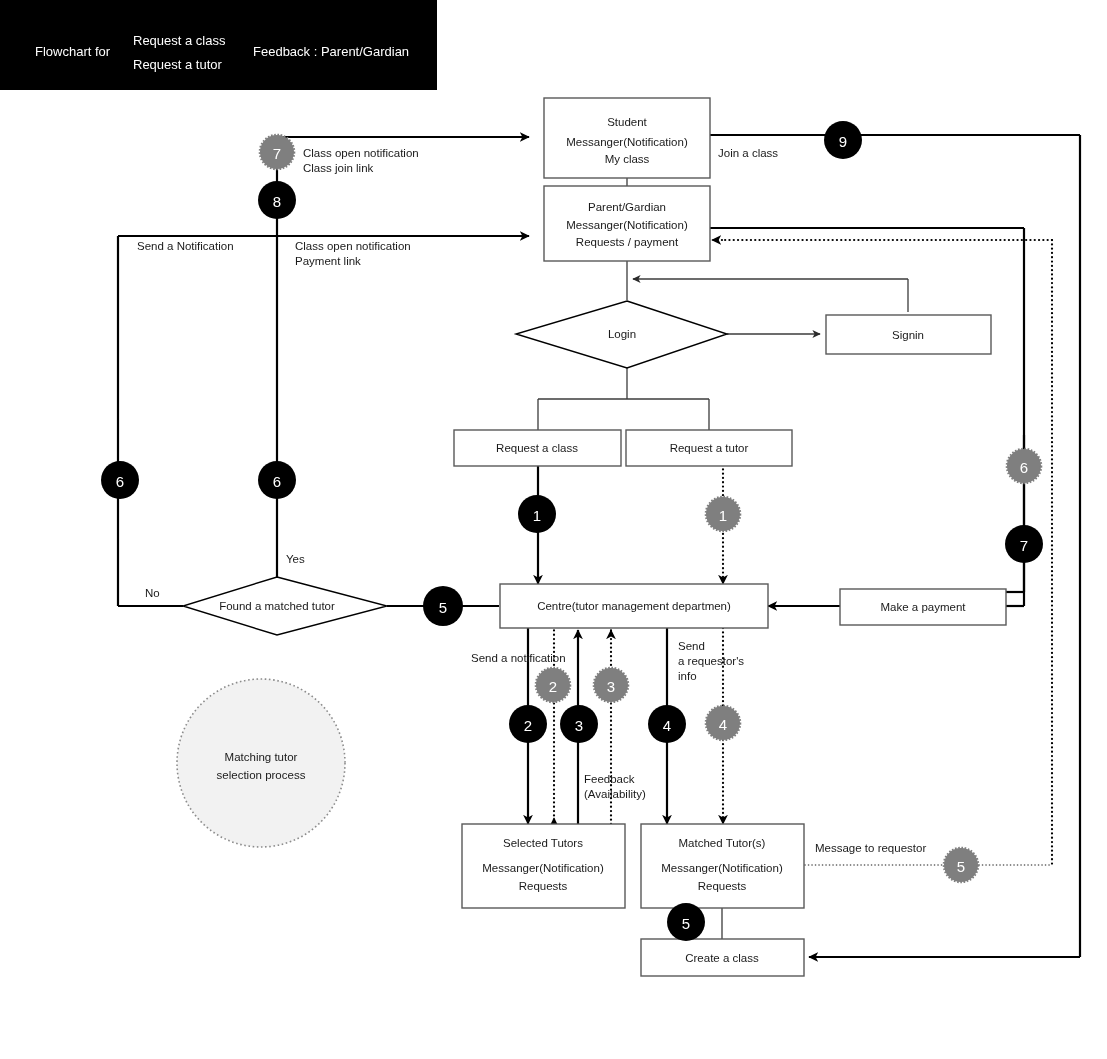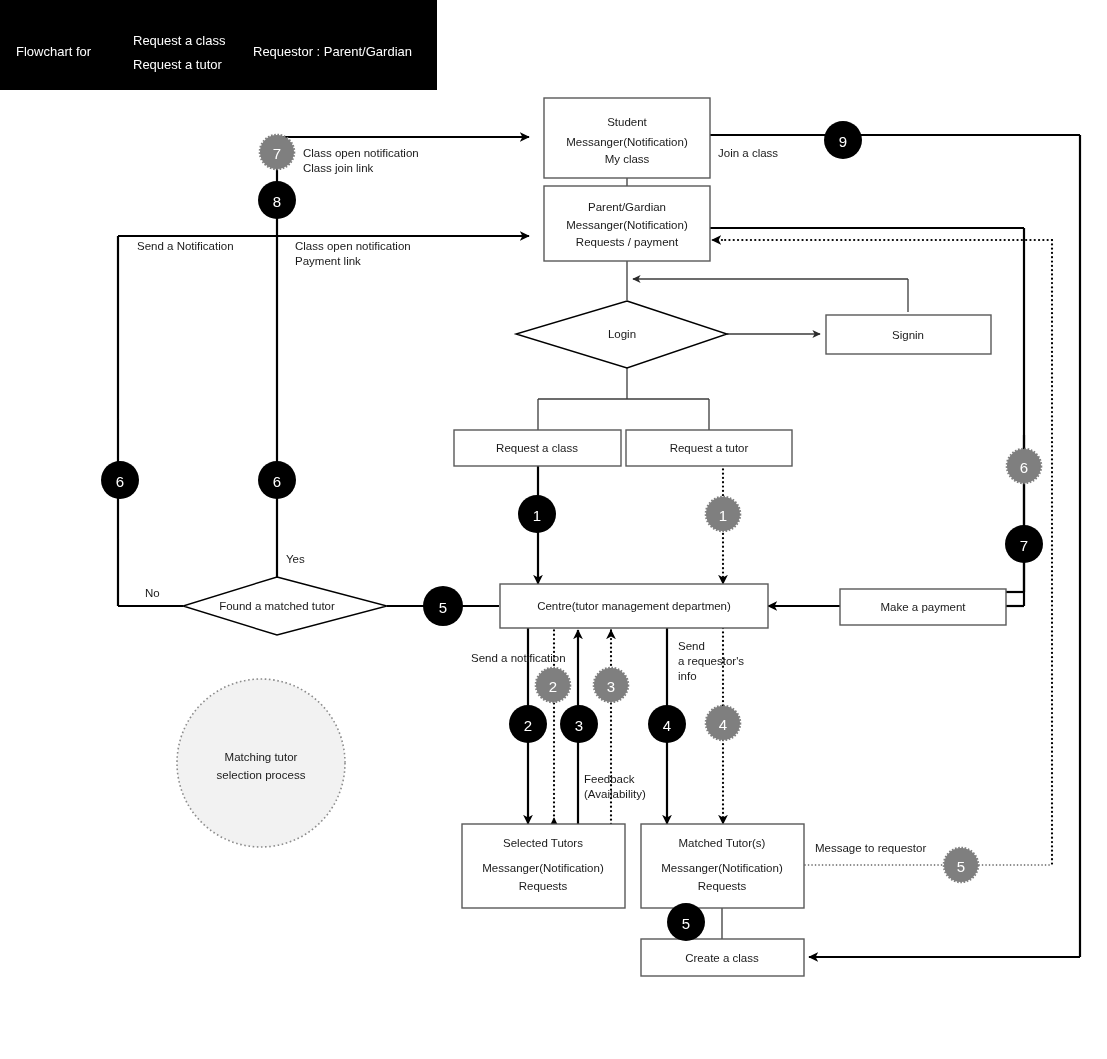--- a/index.html
+++ b/index.html
@@ -1,20 +1,20 @@
 <!DOCTYPE html>
 <html><head>
 <meta charset="utf-8">
 <style>
   html,body{margin:0;padding:0;background:#ffffff;}
   body{font-family:"Liberation Sans","DejaVu Sans",sans-serif;}
   #page{position:relative;width:1107px;height:1059px;background:#fff;overflow:hidden;}
   #header-banner{position:absolute;left:0;top:0;width:437px;height:90px;background:#000;}
   #header-banner .ht{position:absolute;color:#fff;font-size:13px;white-space:nowrap;}
-  #h-for{left:16px;top:44px;}
+  #h-for{left:35px;top:44px;}
   #h-l1{left:133px;top:33px;}
   #h-l2{left:133px;top:57px;}
   #h-req{left:253px;top:44px;}
   svg#chart{position:absolute;left:0;top:0;width:1107px;height:1059px;}
   .bx{fill:#ffffff;stroke:#595959;stroke-width:1.4;}
   .dia{fill:#ffffff;stroke:#000000;stroke-width:1.4;}
   .lbl{font-family:"Liberation Sans","DejaVu Sans",sans-serif;font-size:11.5px;fill:#1a1a1a;}
   .lbl.c{text-anchor:middle;}
   .ln{stroke:#000000;stroke-width:2.2;fill:none;}
   .ln-thin{stroke:#3b3b3b;stroke-width:1.3;fill:none;}
@@ -27,21 +27,21 @@
 </style>
 </head>
 <body>
 
 <div id="page">
 
   <div id="header-banner">
     <span class="ht" id="h-for">Flowchart for</span>
     <span class="ht" id="h-l1">Request a class</span>
     <span class="ht" id="h-l2">Request a tutor</span>
-    <span class="ht" id="h-req">Requestor : Parent/Gardian</span>
+    <span class="ht" id="h-req">Feedback : Parent/Gardian</span>
   </div>
 
   <svg id="chart" viewBox="0 0 1107 1059">
     <defs>
       <marker id="ah" markerWidth="11" markerHeight="11" refX="9.2" refY="5.5" orient="auto" markerUnits="userSpaceOnUse">
         <path d="M0,0.6 L10,5.5 L0,10.4 L2.6,5.5 Z" fill="#000"></path>
       </marker>
       <marker id="ah-thin" markerWidth="9" markerHeight="9" refX="7.6" refY="4.5" orient="auto" markerUnits="userSpaceOnUse">
         <path d="M0,0.6 L8.4,4.5 L0,8.4 L2.2,4.5 Z" fill="#2b2b2b"></path>
       </marker>

